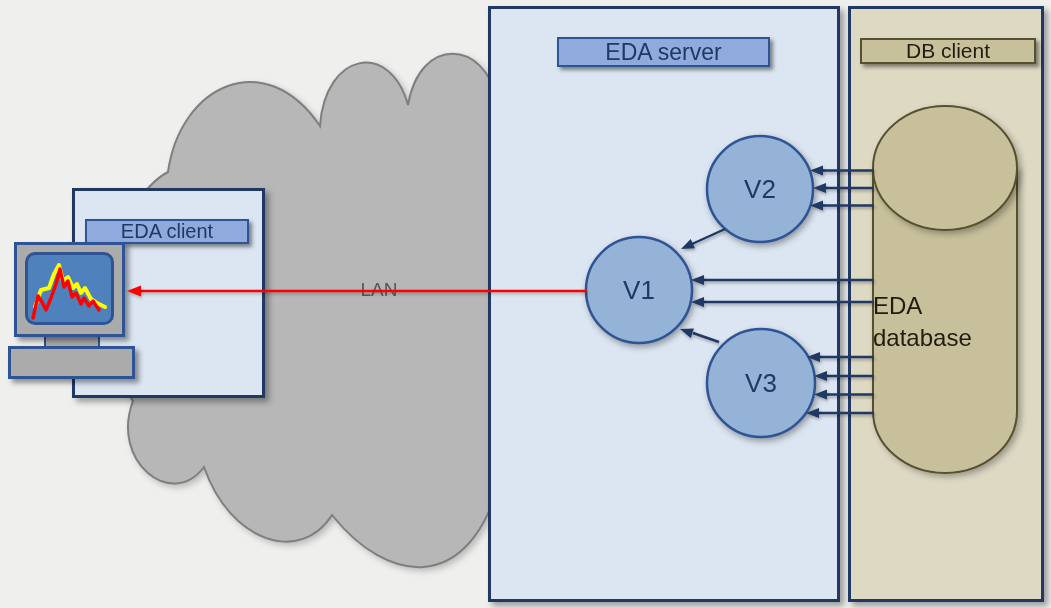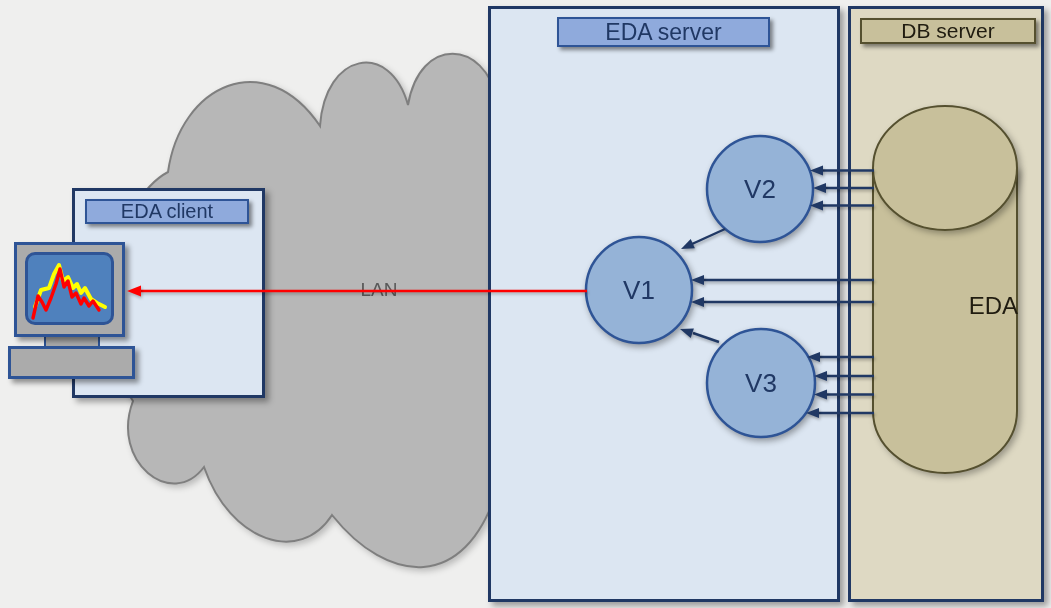--- a/index.html
+++ b/index.html
@@ -40,20 +40,21 @@
     border: 3px solid var(--panel-blue-border, #203864);
   }
 
   
   .chip {
     position:absolute;
     box-sizing: border-box;
     display:flex; align-items:center; justify-content:center;
     box-shadow: 3px 3px 4px rgba(0,0,0,0.45);
     white-space: nowrap;
+    margin-top: 20px;
   }
   .chip.blue {
     background: var(--chip-blue-fill, #8faadc);
     border: 2px solid var(--node-border, #2e5496);
     color: var(--text-navy, #203864);
   }
   .chip.tan {
     background: var(--tan-fill, #c8c09b);
     border: 2px solid var(--tan-border, #55502f);
     color: var(--text-dark, #201c10);
@@ -84,21 +85,21 @@
   
   .cyl {
     fill: var(--tan-fill, #c8c09b);
     stroke: var(--tan-border, #55502f);
     stroke-width: 2;
     filter: drop-shadow(3px 3px 3px rgba(0,0,0,0.3));
   }
   #db-label {
     position:absolute;
     left:873px; top:290px; width:145px;
-    text-align:right;
+    text-align:left;
     font-size:24px; line-height:1.35;
     color: var(--text-dark, #201c10);
   }
 
   
   #lan {
     position:absolute;
     left:347px; top:279px; width:64px;
     text-align:center;
     font-size:19px;
@@ -162,29 +163,30 @@
     </div>
   </div>
 
   <div class="panel blue" style="left:488px; top:6px; width:352px; height:596px;"></div>
   <div class="chip blue" style="left:557px; top:17px; width:213px; height:30px; font-size:23px;">
     <span class="chip-label">EDA server</span>
   </div>
 
   <div class="panel tan" style="left:848px; top:6px; width:196px; height:596px;"></div>
   <div class="chip tan" style="left:860px; top:18px; width:176px; height:26px; font-size:21px;">
-    <span class="chip-label">DB server</span>
+    <span class="chip-label">DB client</span>
   </div>
 
   <svg class="layer" width="1051" height="608">
     <path class="cyl" d="M 873 168 L 873 411 A 72 62 0 0 0 1017 411 L 1017 168 Z"></path>
     <ellipse class="cyl" cx="945" cy="168" rx="72" ry="62"></ellipse>
   </svg>
   <div id="db-label">
     <div>EDA</div>
+    <div>database</div>
   </div>
 
   <div id="lan">LAN</div>
 
   <svg class="layer" width="1051" height="608">
 
     <circle class="node" cx="760" cy="189" r="53"></circle>
     <circle class="node" cx="761" cy="383" r="54"></circle>
     <circle class="node" cx="639" cy="290" r="53"></circle>
     <text class="node-label" x="639" y="299">V1</text>

